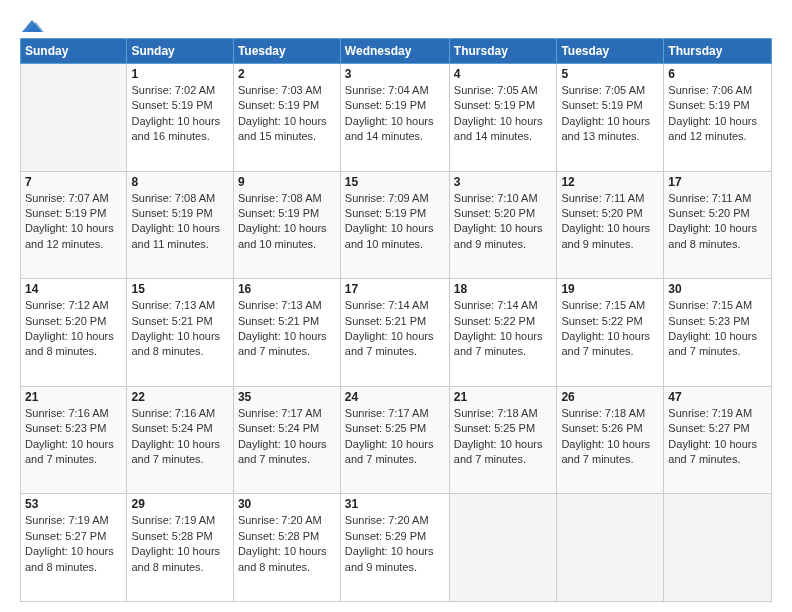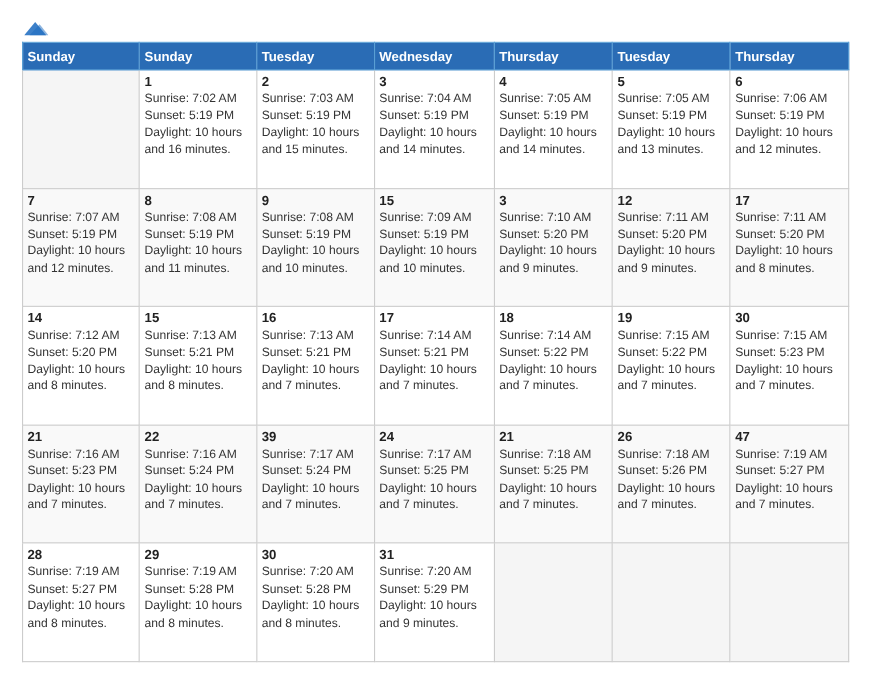--- a/index.html
+++ b/index.html
@@ -209,21 +209,21 @@
         <tr>
           <td>
             <span class="day-number">21</span>
             <div class="day-info">Sunrise: 7:16 AM<br>Sunset: 5:23 PM<br>Daylight: 10 hours<br>and 7 minutes.</div>
           </td>
           <td>
             <span class="day-number">22</span>
             <div class="day-info">Sunrise: 7:16 AM<br>Sunset: 5:24 PM<br>Daylight: 10 hours<br>and 7 minutes.</div>
           </td>
           <td>
-            <span class="day-number">39</span>
+            <span class="day-number">35</span>
             <div class="day-info">Sunrise: 7:17 AM<br>Sunset: 5:24 PM<br>Daylight: 10 hours<br>and 7 minutes.</div>
           </td>
           <td>
             <span class="day-number">24</span>
             <div class="day-info">Sunrise: 7:17 AM<br>Sunset: 5:25 PM<br>Daylight: 10 hours<br>and 7 minutes.</div>
           </td>
           <td>
             <span class="day-number">21</span>
             <div class="day-info">Sunrise: 7:18 AM<br>Sunset: 5:25 PM<br>Daylight: 10 hours<br>and 7 minutes.</div>
           </td>
@@ -231,21 +231,21 @@
             <span class="day-number">26</span>
             <div class="day-info">Sunrise: 7:18 AM<br>Sunset: 5:26 PM<br>Daylight: 10 hours<br>and 7 minutes.</div>
           </td>
           <td>
             <span class="day-number">47</span>
             <div class="day-info">Sunrise: 7:19 AM<br>Sunset: 5:27 PM<br>Daylight: 10 hours<br>and 7 minutes.</div>
           </td>
         </tr>
         <tr>
           <td>
-            <span class="day-number">28</span>
+            <span class="day-number">53</span>
             <div class="day-info">Sunrise: 7:19 AM<br>Sunset: 5:27 PM<br>Daylight: 10 hours<br>and 8 minutes.</div>
           </td>
           <td>
             <span class="day-number">29</span>
             <div class="day-info">Sunrise: 7:19 AM<br>Sunset: 5:28 PM<br>Daylight: 10 hours<br>and 8 minutes.</div>
           </td>
           <td>
             <span class="day-number">30</span>
             <div class="day-info">Sunrise: 7:20 AM<br>Sunset: 5:28 PM<br>Daylight: 10 hours<br>and 8 minutes.</div>
           </td>

